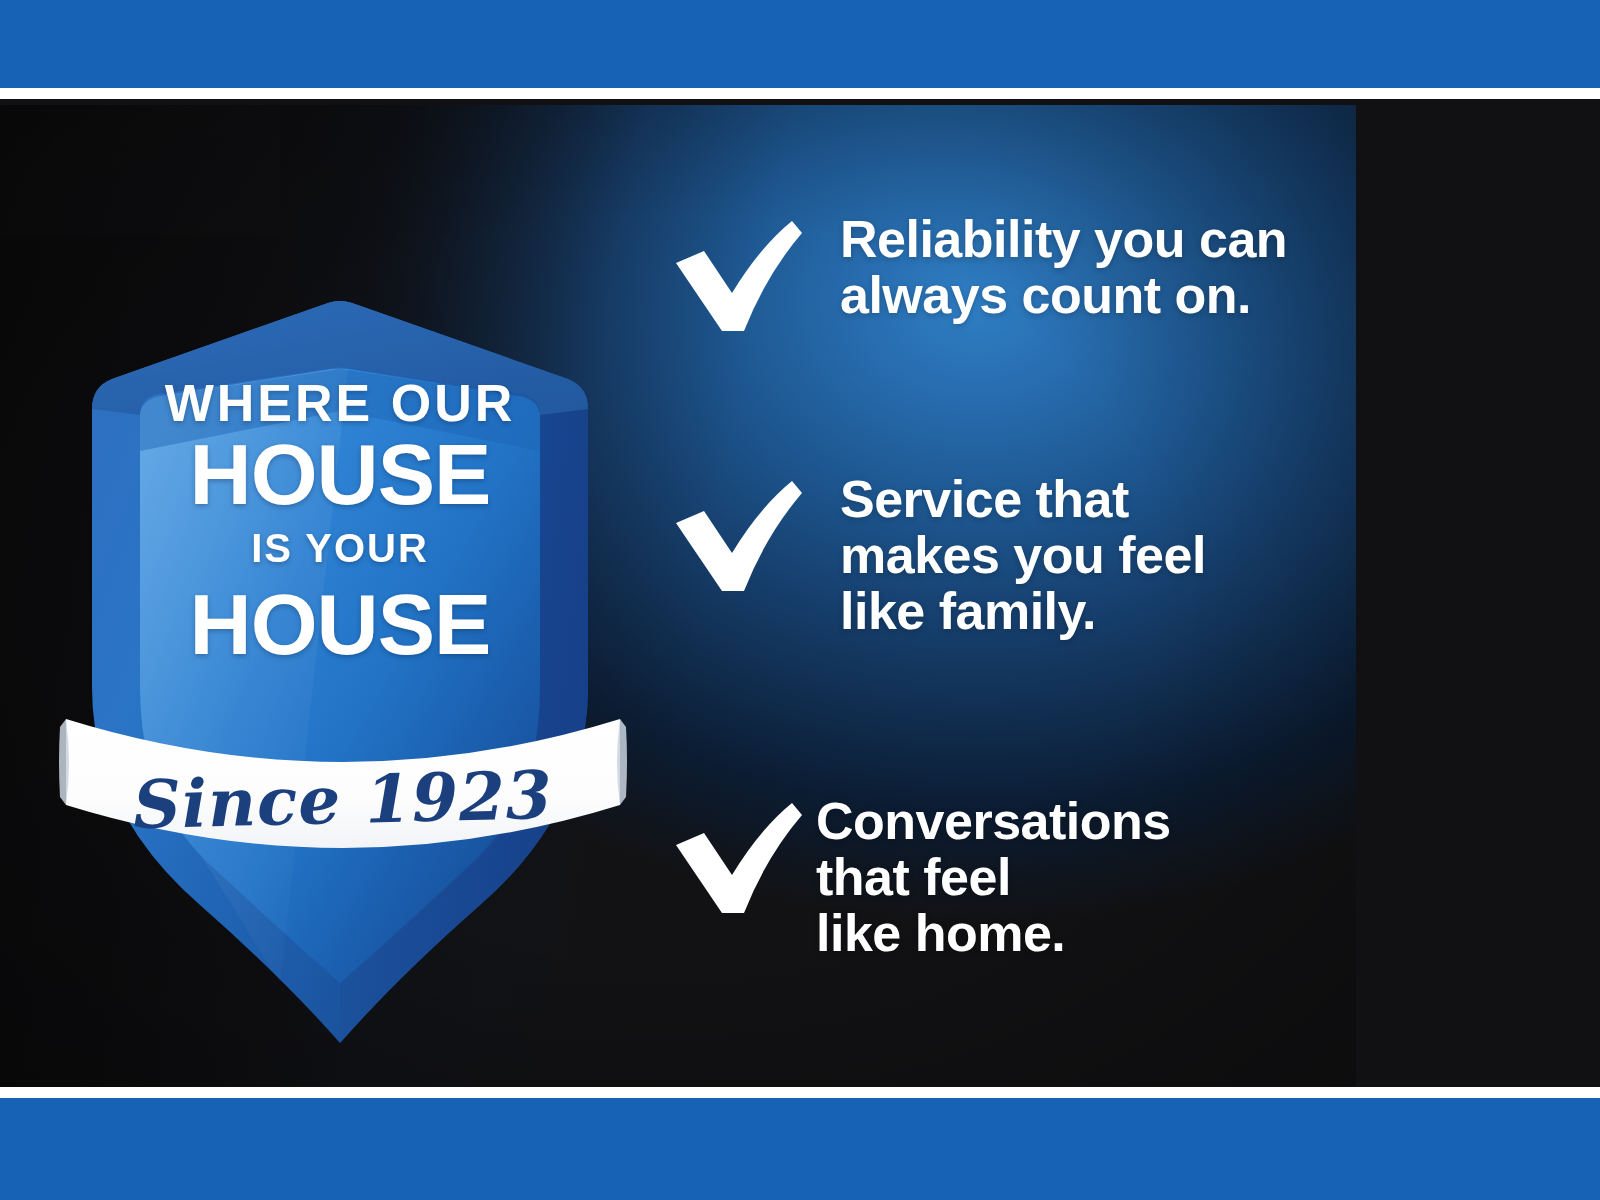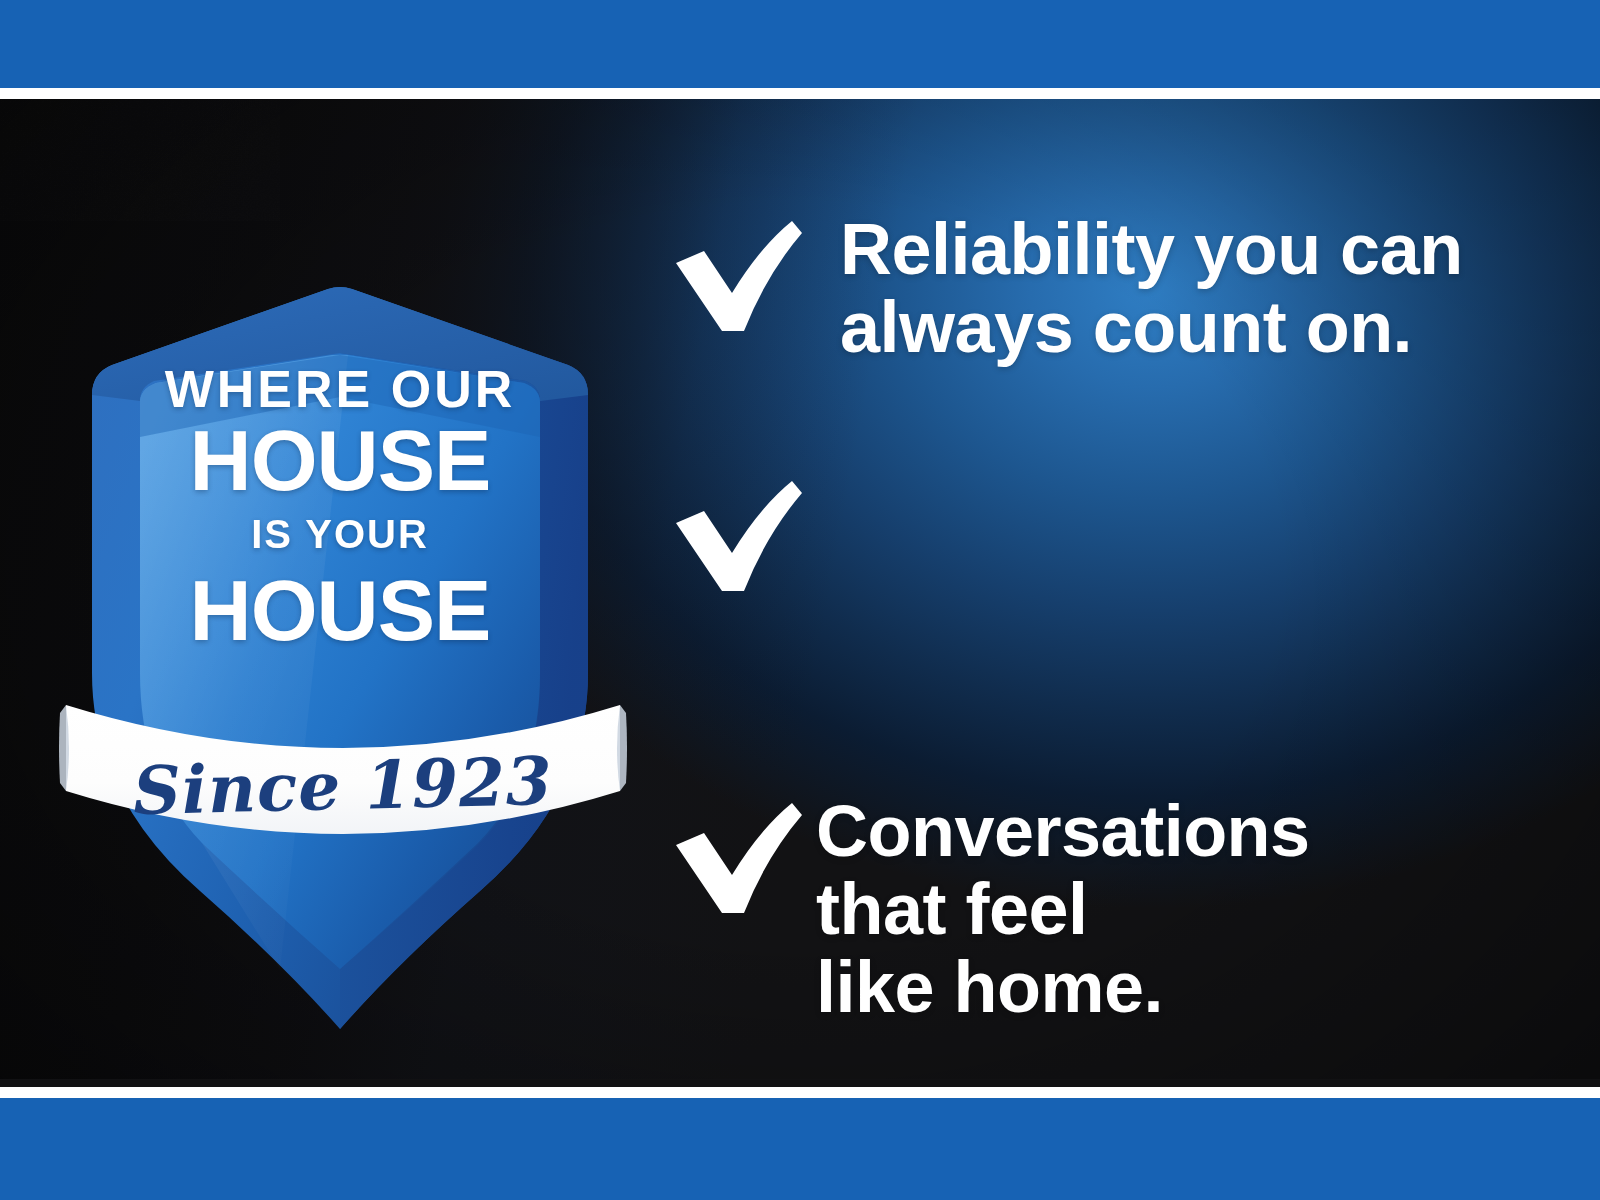--- a/index.html
+++ b/index.html
@@ -37,22 +37,22 @@
     background: #ffffff;
     z-index: 40;
   }
   .bar-gap.top    { top: 88px;   height: 11px; }
   .bar-gap.bottom { top: 1087px; height: 11px; }
 
   
   #canvas {
     position: absolute;
     left: 0;
-    top: 91px;
-    width: 1600px;
+    top: 105px;
+    width: 1356px;
     height: 988px;
     overflow: hidden;
     background: #0d0d0f;
   }
 
   
   .bg-base {
     position: absolute;
     inset: 0;
     background: #121214;
@@ -198,21 +198,21 @@
     height: 118px;
     margin-top: 6px;
   }
   .check svg { display: block; width: 100%; height: 100%; }
 
   .bullet-text {
     flex: 1 1 auto;
     color: #ffffff;
     font-family: "Liberation Sans", sans-serif;
     font-weight: 700;
-    font-size: 72px;
+    font-size: 52px;
     line-height: 1.08;
     letter-spacing: -0.5px;
     white-space: pre-line;
     text-shadow: 0 2px 6px rgba(0,0,0,.22);
   }
 </style>
 </head>
 <body>
 
 <div id="stage">
@@ -376,20 +376,23 @@
           <path d="M 8 46
                    L 36 34
                    L 64 76
                    Q 92 30 124 4
                    L 134 16
                    Q 98 58 76 114
                    L 54 114
                    Z" fill="#ffffff"></path>
         </svg>
       </div>
+      <div class="bullet-text">Service that
+makes you feel
+like family.</div>
     </div>
 
     <div class="bullet b3">
       <div class="check">
         <svg viewBox="0 0 136 118" xmlns="http://www.w3.org/2000/svg">
           <path d="M 8 46
                    L 36 34
                    L 64 76
                    Q 92 30 124 4
                    L 134 16

